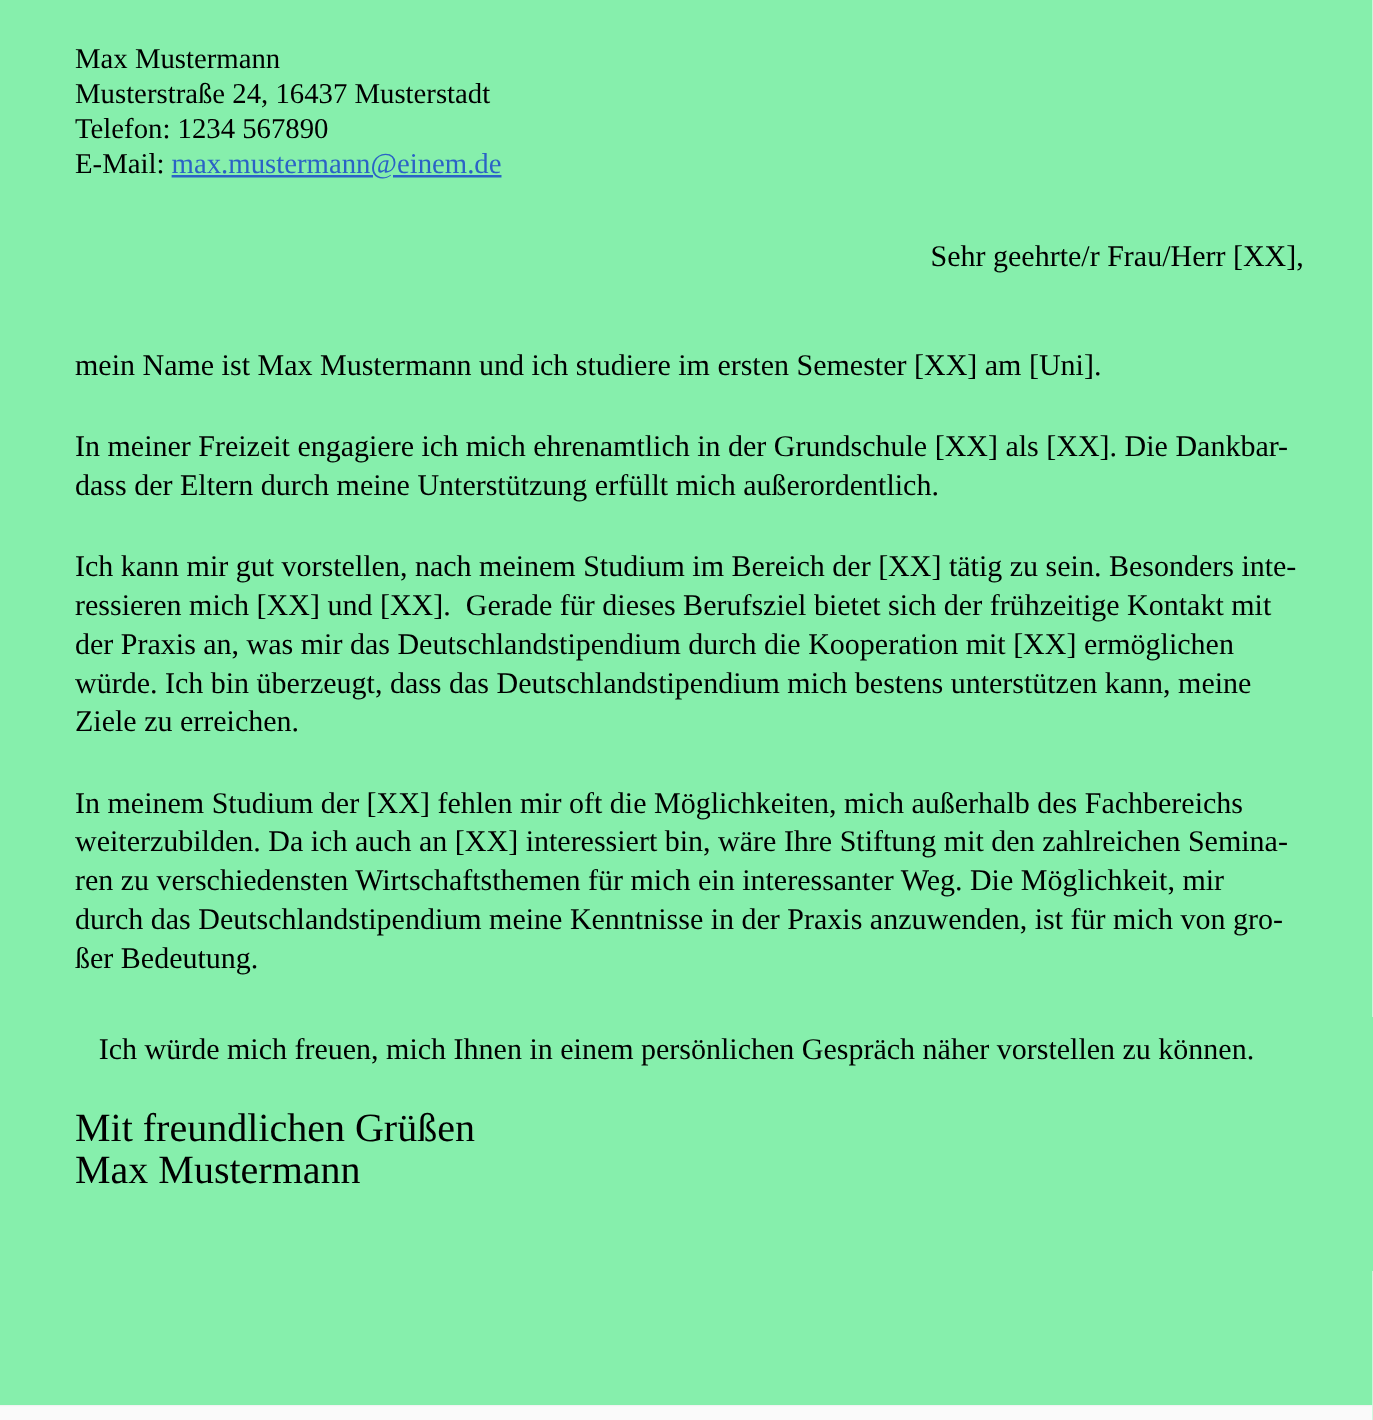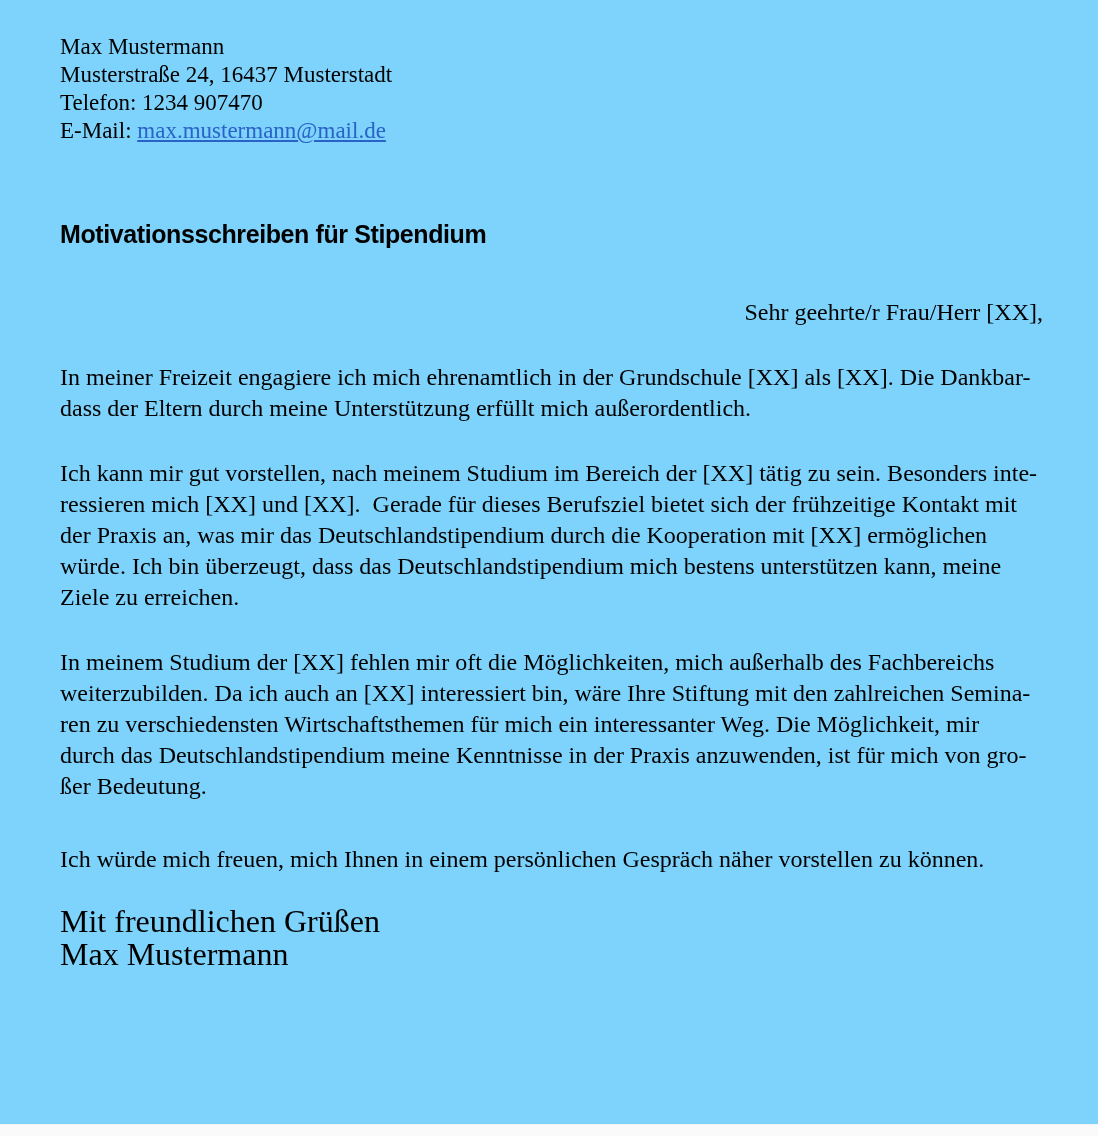--- a/index.html
+++ b/index.html
@@ -4,21 +4,21 @@
 <style>
   html, body {
     margin: 0;
     padding: 0;
     background: #ffffff;
   }
   .page {
     position: relative;
     width: 1098px;
     height: 1136px;
-    background: #7dd3fc;
+    background: #86efac;
     overflow: hidden;
     color: #000000;
     font-family: "Liberation Serif", "DejaVu Serif", serif;
   }
   .content {
     padding: 33px 55px 0 60px;
   }
   .sender {
     font-size: 23px;
     line-height: 28px;
@@ -46,20 +46,21 @@
     margin: 34px 0 0 0;
     font-size: 24px;
     line-height: 31px;
     white-space: pre-wrap;
   }
   p.para.first {
     margin-top: 56px;
   }
   p.para.last {
     margin-top: 42px;
+    margin-left: 19px;
   }
   .closing-block {
     margin: 30px 0 0 0;
     font-size: 32px;
     line-height: 33px;
   }
   .bottom-edge {
     position: absolute;
     left: 0;
     bottom: 0;
@@ -71,28 +72,28 @@
 </style>
 </head>
 <body>
 
 <div class="page">
   <div class="content">
 
     <div class="sender">
       <div>Max Mustermann</div>
       <div>Musterstraße 24, 16437 Musterstadt</div>
-      <div>Telefon: 1234 907470</div>
-      <div><span>E-Mail: </span><a class="email" href="#">max.mustermann@mail.de</a></div>
+      <div>Telefon: 1234 567890</div>
+      <div><span>E-Mail: </span><a class="email" href="#">max.mustermann@einem.de</a></div>
     </div>
 
-    <h1 class="title">Motivationsschreiben für Stipendium</h1>
 
     <p class="salutation">Sehr geehrte/r Frau/Herr [XX],</p>
 
+    <p class="para first">mein Name ist Max Mustermann und ich studiere im ersten Semester [XX] am [Uni].</p>
     <p class="para">In meiner Freizeit engagiere ich mich ehrenamtlich in der Grundschule [XX] als [XX]. Die Dankbar-
 dass der Eltern durch meine Unterstützung erfüllt mich außerordentlich.</p>
     <p class="para">Ich kann mir gut vorstellen, nach meinem Studium im Bereich der [XX] tätig zu sein. Besonders inte-
 ressieren mich [XX] und [XX].  Gerade für dieses Berufsziel bietet sich der frühzeitige Kontakt mit
 der Praxis an, was mir das Deutschlandstipendium durch die Kooperation mit [XX] ermöglichen
 würde. Ich bin überzeugt, dass das Deutschlandstipendium mich bestens unterstützen kann, meine
 Ziele zu erreichen.</p>
     <p class="para">In meinem Studium der [XX] fehlen mir oft die Möglichkeiten, mich außerhalb des Fachbereichs
 weiterzubilden. Da ich auch an [XX] interessiert bin, wäre Ihre Stiftung mit den zahlreichen Semina-
 ren zu verschiedensten Wirtschaftsthemen für mich ein interessanter Weg. Die Möglichkeit, mir

